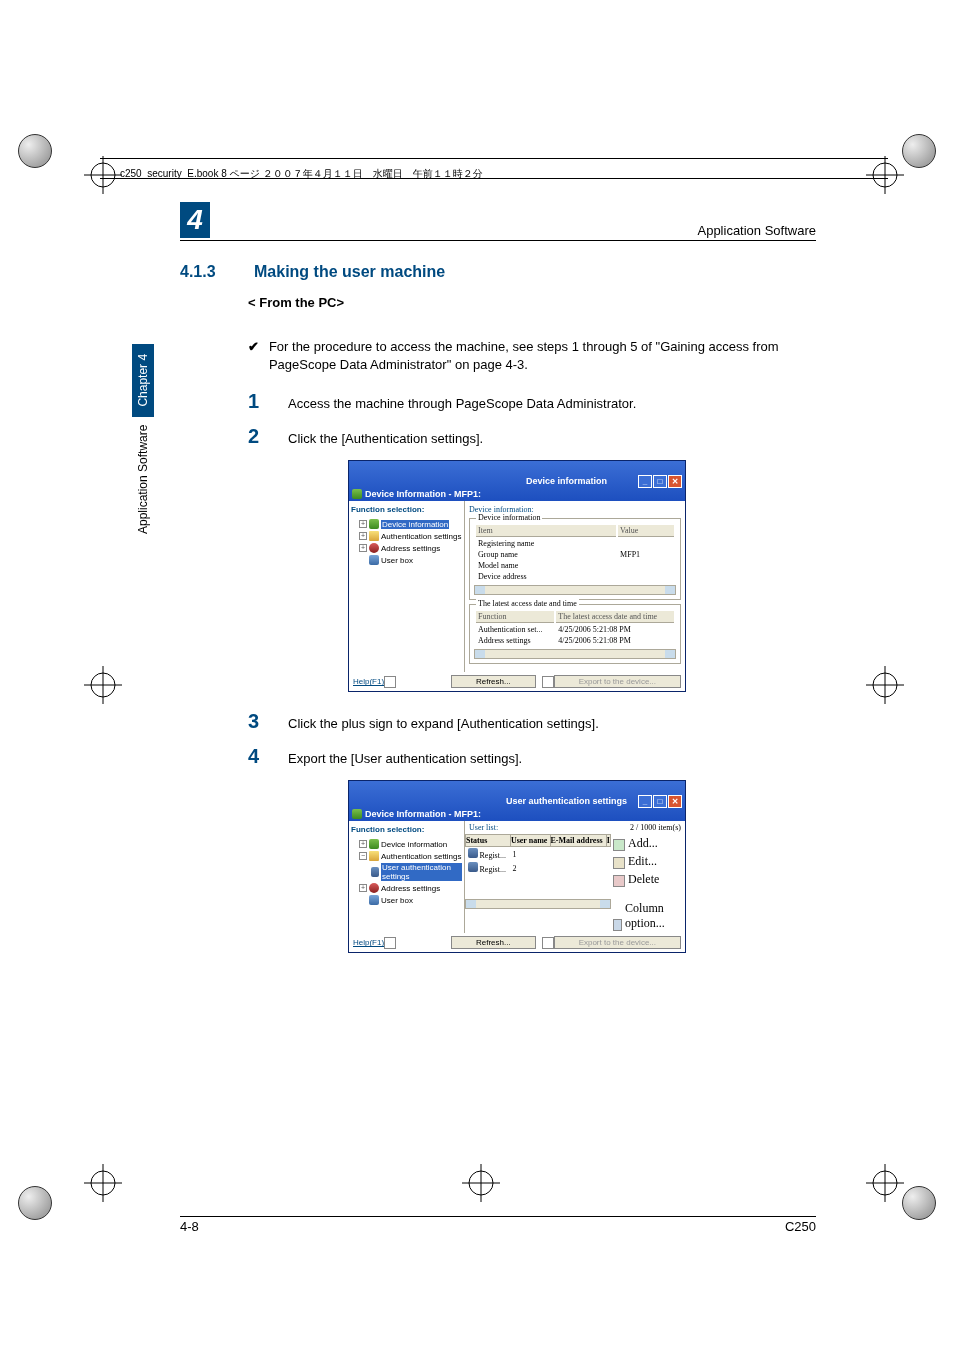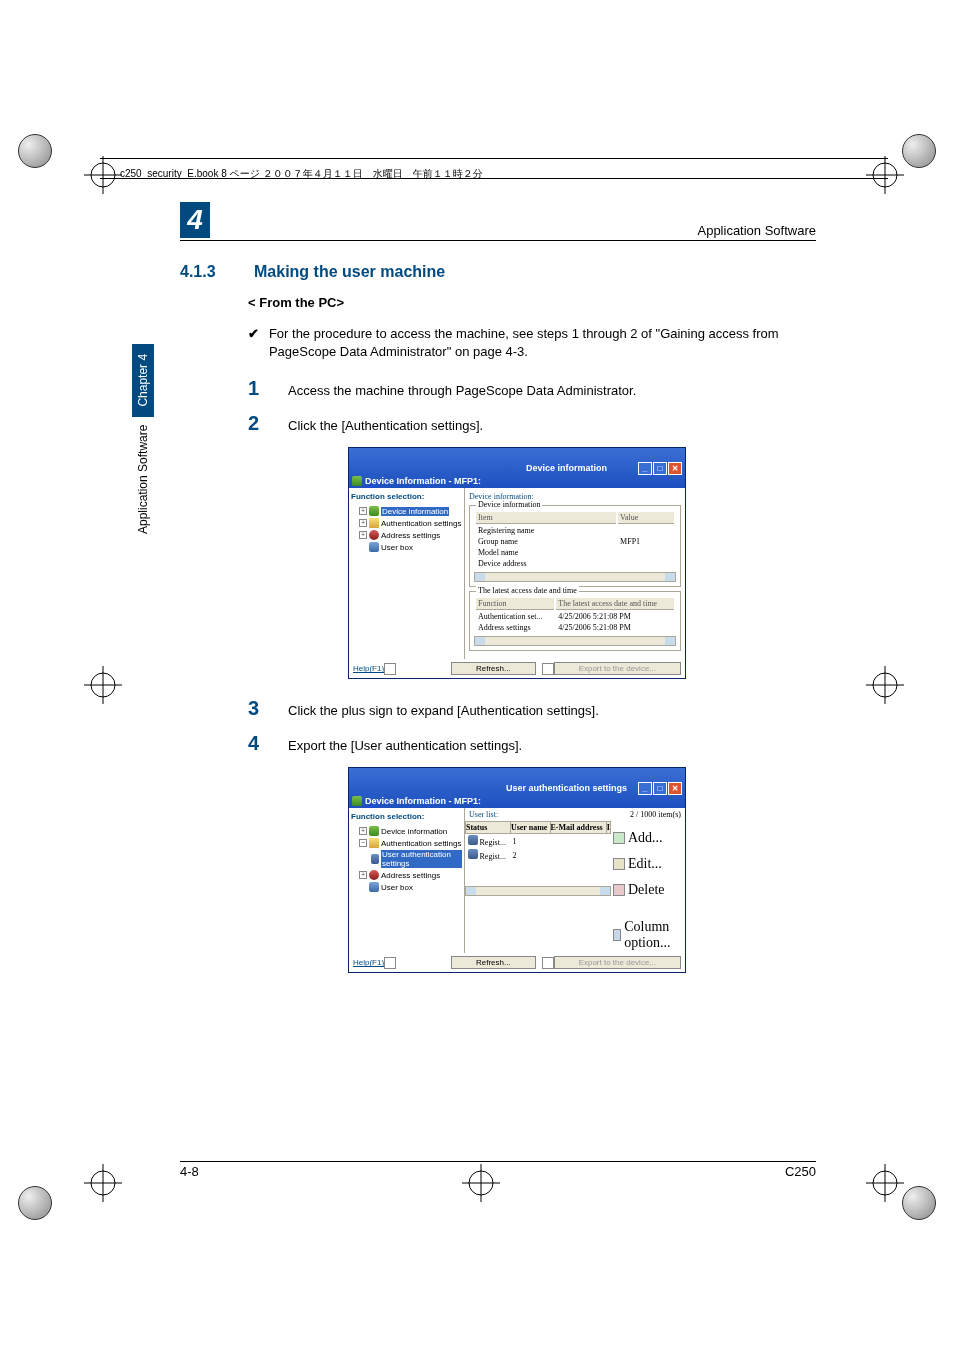--- a/index.html
+++ b/index.html
@@ -50,21 +50,21 @@
     text-align: center;
     line-height: 36px;
   }
   .running-title { font-size: 13px; }
 
   .sec-row { display: flex; gap: 24px; margin-bottom: 14px; }
   .sec-num { color: #004a80; font-weight: bold; font-size: 16px; min-width: 50px; }
   .sec-title { color: #004a80; font-weight: bold; font-size: 16px; }
 
   .body-col { margin-left: 68px; }
-  .subhead { font-weight: bold; font-size: 13px; margin-bottom: 15px; }
+  .subhead { font-weight: bold; font-size: 13px; margin-bottom: 28px; }
 
   .bullet-row { display: flex; gap: 10px; font-size: 13px; line-height: 1.4; margin-bottom: 16px; }
   .check { font-weight: bold; }
 
   .step-row { display: flex; gap: 22px; margin-bottom: 12px; align-items: baseline; font-size: 13px; }
   .step-num { color: #004a80; font-weight: bold; font-size: 20px; min-width: 18px; font-style: normal; }
 
   
   .app-window {
     width: 338px;
@@ -127,21 +127,21 @@
   .small-ico { width:12px; height:12px; display:inline-block; vertical-align:middle;}
   .small-ico.refresh { background:#fff; border:1px solid #888;}
   .small-ico.exp { background:#fff; border:1px solid #888;}
 
   
   .userlist-head { display:flex; justify-content:space-between; padding:2px 4px; color:#000;}
   .ul-table { width:100%; font-size:8px; border-collapse:collapse;}
   .ul-table th { background:#ece9d8; text-align:left; padding:1px 0; border:1px solid #aca899;}
   .ul-table td { padding:1px 2px; }
   .side-btns { width:74px; padding:2px 2px; display:flex; flex-direction:column; gap:3px;}
-  .side-btn { display:flex; align-items:center; gap:3px; font-size:14px;margin-top:7px; }
+  .side-btn { display:flex; align-items:flex-end; gap:3px; font-size:12px; }
   .side-btn .sico { width:12px; height:12px; border:1px solid #888; display:inline-block;}
   .sico.add { background:#c9e8c9;}
   .sico.edit { background:#e8e2c9;}
   .sico.del { background:#e8c9c9; color:#a00;}
   .sico.col { background:#c9d8e8;}
   .ul-body { display:flex; }
   .ul-left { flex:1; }
 
   
   .side-tab {
@@ -158,21 +158,21 @@
   .side-tab .tab-chap {
     background: #004a80;
     color: #fff;
     padding: 4px 10px;
   }
   .side-tab .tab-title { color:#000; }
 
   .footer {
     position:absolute;
     left: 180px;
-    top: 1161px;
+    top: 1216px;
     width: 636px;
     border-top: 1px solid #000;
     display: flex;
     justify-content: space-between;
     font-size: 13px;
     padding-top: 2px;
   }
 </style>
 </head>
 <body>
@@ -237,21 +237,21 @@
   <div class="sec-row">
     <div class="sec-num">4.1.3</div>
     <div class="sec-title">Making the user machine</div>
   </div>
 
   <div class="body-col">
     <div class="subhead">&lt; From the PC&gt;</div>
 
     <div class="bullet-row">
       <span class="check">✔</span>
-      <span>For the procedure to access the machine, see steps 1 through 2 of "Gaining access from PageScope Data Administrator" on page 4-3.</span>
+      <span>For the procedure to access the machine, see steps 1 through 5 of "Gaining access from PageScope Data Administrator" on page 4-3.</span>
     </div>
 
     <div class="step-row">
       <span class="step-num">1</span>
       <span>Access the machine through PageScope Data Administrator.</span>
     </div>
 
     <div class="step-row">
       <span class="step-num">2</span>
       <span>Click the [Authentication settings].</span>

